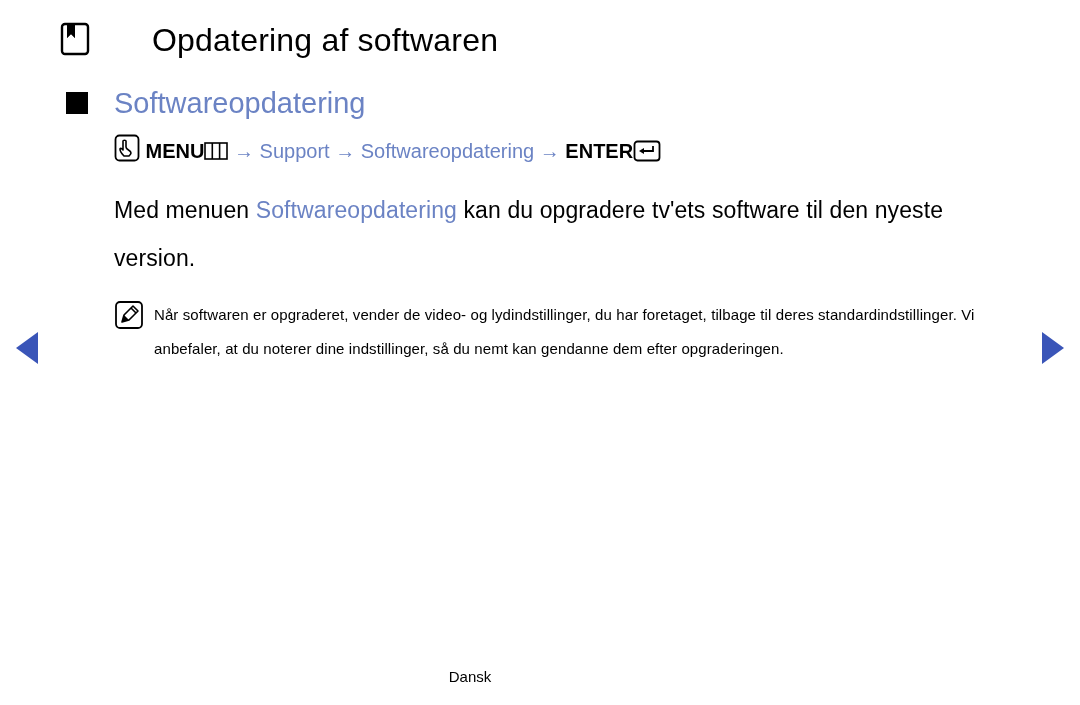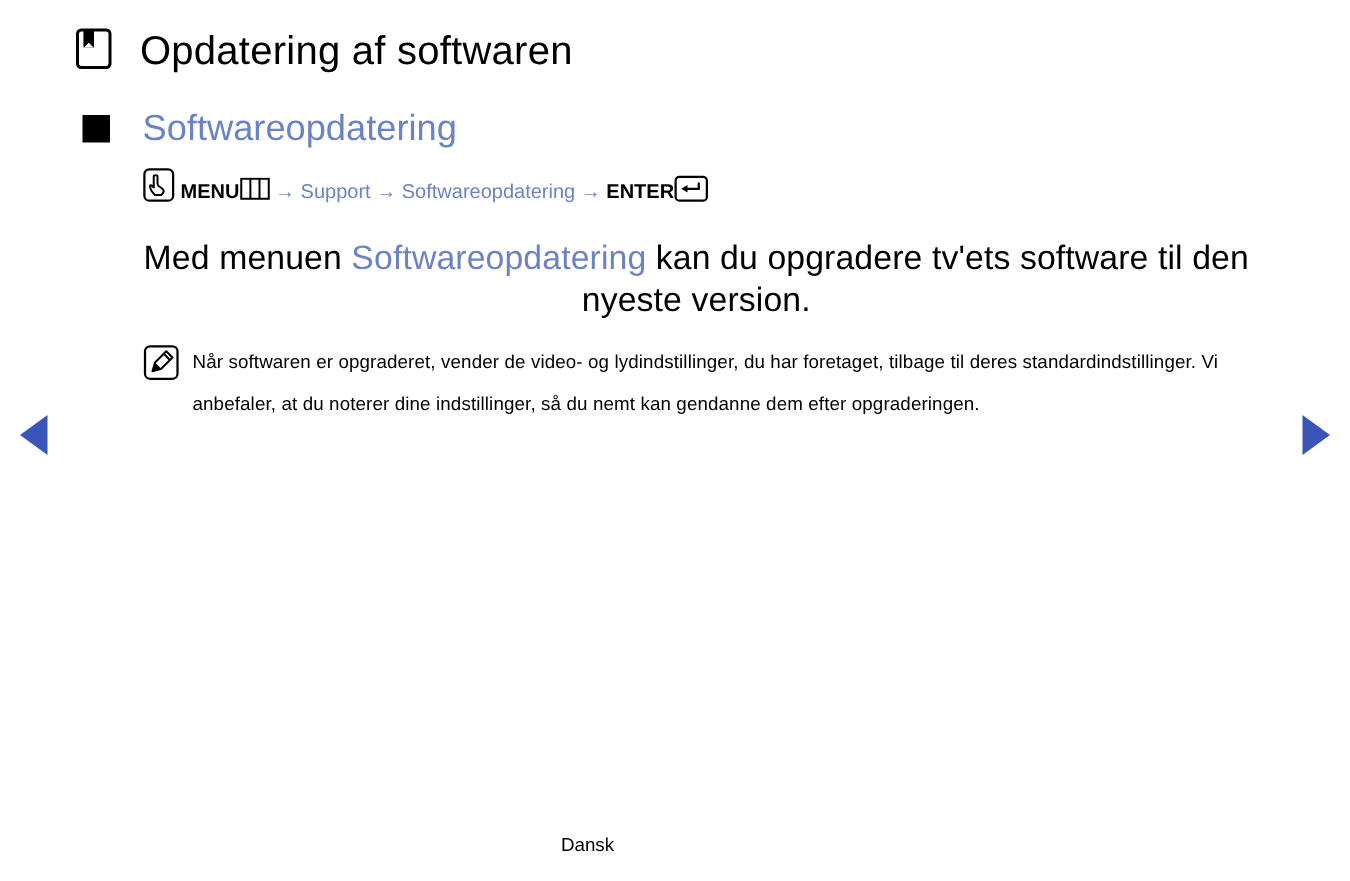--- a/index.html
+++ b/index.html
@@ -4,21 +4,21 @@
 <style>
   * { box-sizing: border-box; margin: 0; padding: 0; }
   html, body { width: 1080px; height: 705px; font-family: Arial, Helvetica, sans-serif; background: #fff; color: #000; }
   .page {
     position: relative;
     width: 1080px;
     height: 705px;
     padding: 22px 60px 0 60px;
   }
   .row { display: flex; align-items: flex-start; }
-  .title-row { margin-bottom: 28px; }
+  .title-row { margin-bottom: 28px; gap: 40px; }
   .bookmark-icon { flex: 0 0 36px; }
   .bookmark-icon svg { display: block; }
   .page-title {
     font-size: 32px;
     font-weight: 400;
     letter-spacing: 0.2px;
     line-height: 36px;
     margin-left: 16px;
   }
   .section-row { margin-bottom: 14px; padding-left: 6px; }
@@ -33,33 +33,32 @@
     font-size: 29px;
     font-weight: 400;
     color: #6b83c4;
     line-height: 34px;
   }
   .content {
     padding-left: 54px;
     padding-right: 20px;
   }
   .nav-line {
-    font-size: 16px;
+    font-size: 20px;
     line-height: 34px;
     margin-bottom: 14px;
   }
   .nav-line .bold { font-weight: 700; }
   .nav-line .blue { color: #6b83c4; }
   .nav-line .icon-inline { vertical-align: -4px; }
   .body-text {
-    font-size: 27px;
-    line-height: 34px;
+    font-size: 23px;
+    line-height: 48px;
     margin-bottom: 16px;
     letter-spacing: 0.1px;
-    text-align: center;
   }
   .body-text .blue { color: #6b83c4; }
   .note-row { display: flex; align-items: flex-start; }
   .note-icon { flex: 0 0 40px; padding-top: 2px; }
   .note-text {
     font-size: 15px;
     line-height: 34px;
     letter-spacing: 0.1px;
   }
   .nav-arrows {

